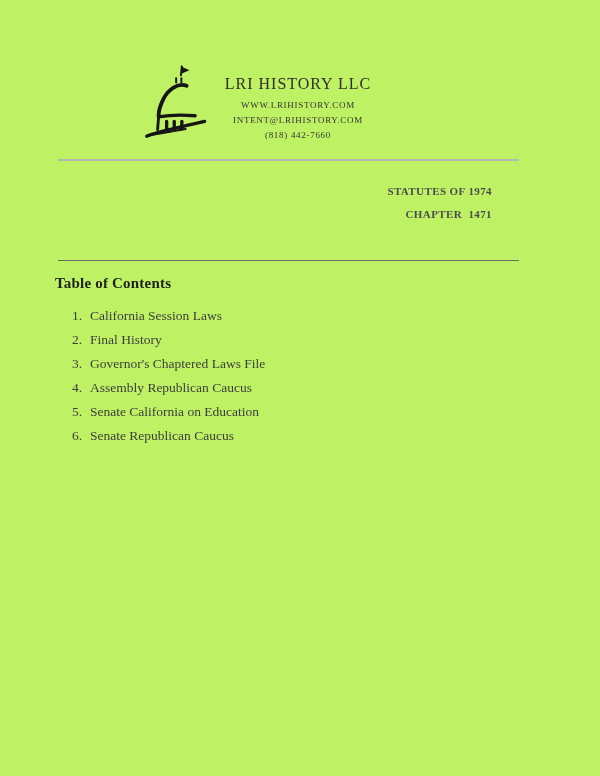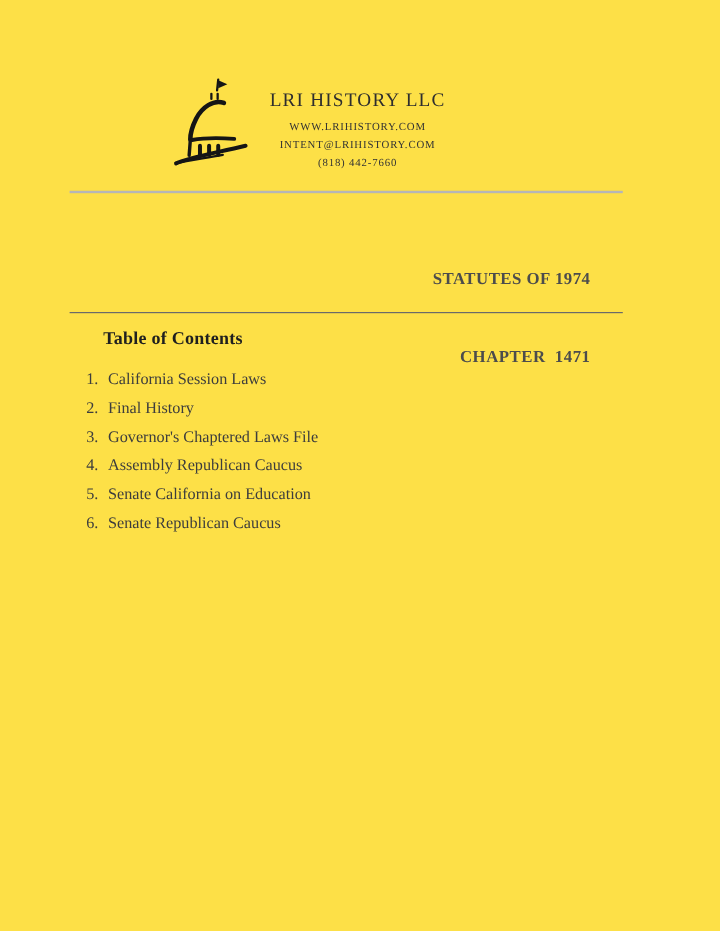--- a/index.html
+++ b/index.html
@@ -10,21 +10,21 @@
   body {
     width: 600px;
     height: 776px;
     position: relative;
     font-family: "Liberation Serif", "DejaVu Serif", serif;
     overflow: hidden;
   }
   .page {
     position: absolute;
     inset: 0;
-    background: #fde047;
+    background: #bef264;
   }
 
   
   .logo {
     position: absolute;
     left: 141px;
     top: 61px;
   }
   .header-text {
     position: absolute;
@@ -67,39 +67,37 @@
   }
 
   
   .reference {
     position: absolute;
     right: 108px;
     top: 180px;
     text-align: right;
   }
   .reference-line {
-    font-size: 14px;
+    font-size: 11px;
     font-weight: bold;
     color: #4c4c4c;
     letter-spacing: 0.4px;
     line-height: 23px;
     white-space: pre; 
-    margin-top: 42px;
   }
 
   
   .toc-title {
     position: absolute;
     left: 55px;
     top: 275px;
     font-size: 15px;
     font-weight: bold;
     color: #1f1f1f;
     letter-spacing: 0.2px;
-    margin-left: 31px;
   }
   .toc-list {
     position: absolute;
     left: 68px;
     top: 309px;
     list-style: none;
     margin: 0;
     padding: 0;
   }
   .toc-item {

